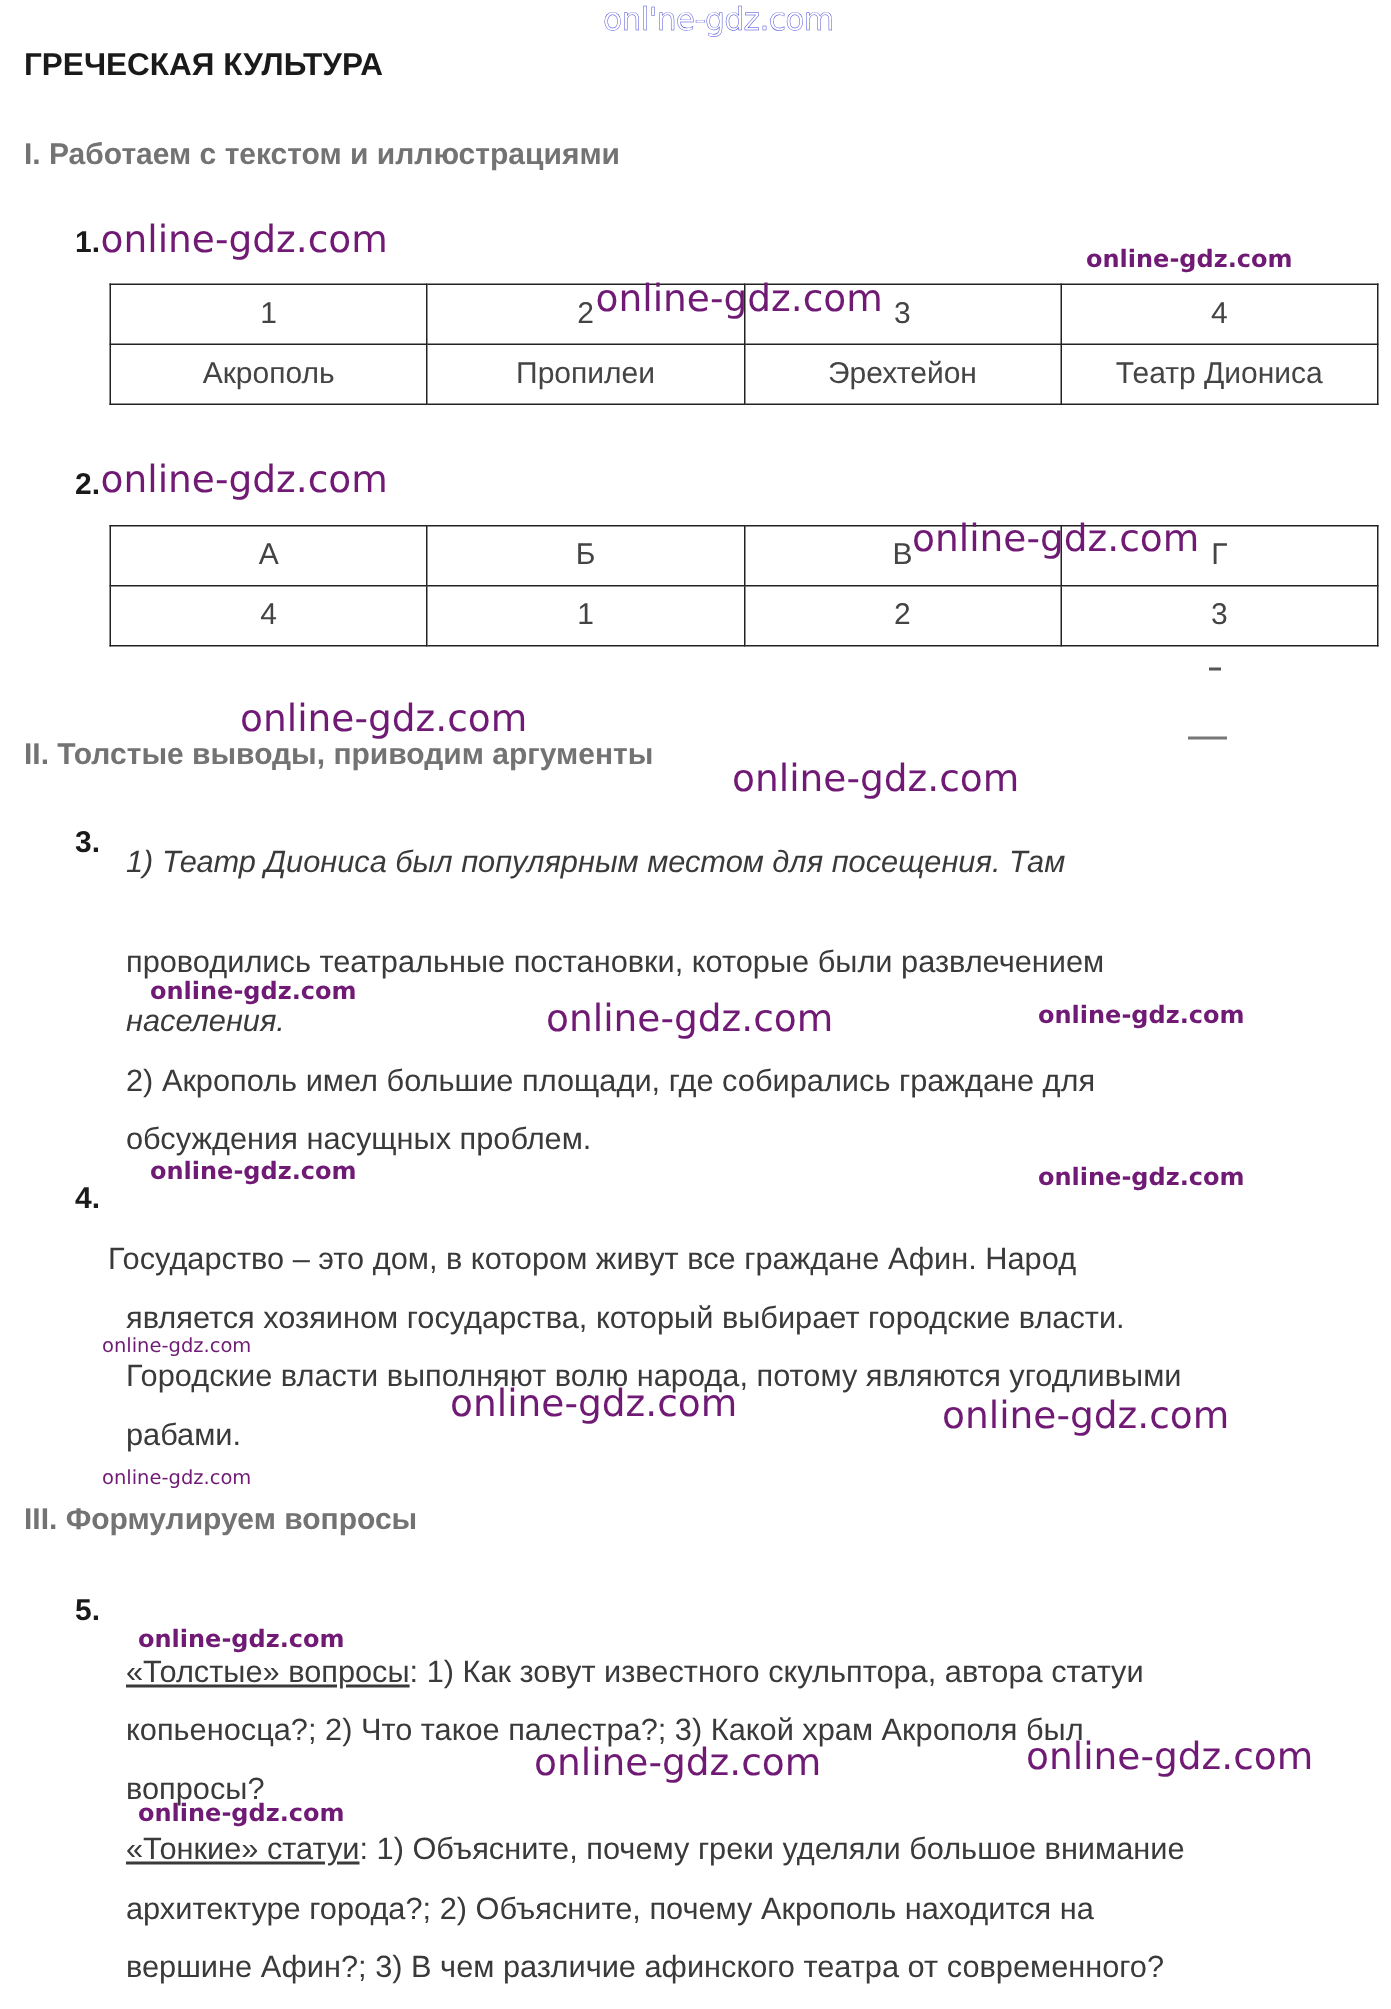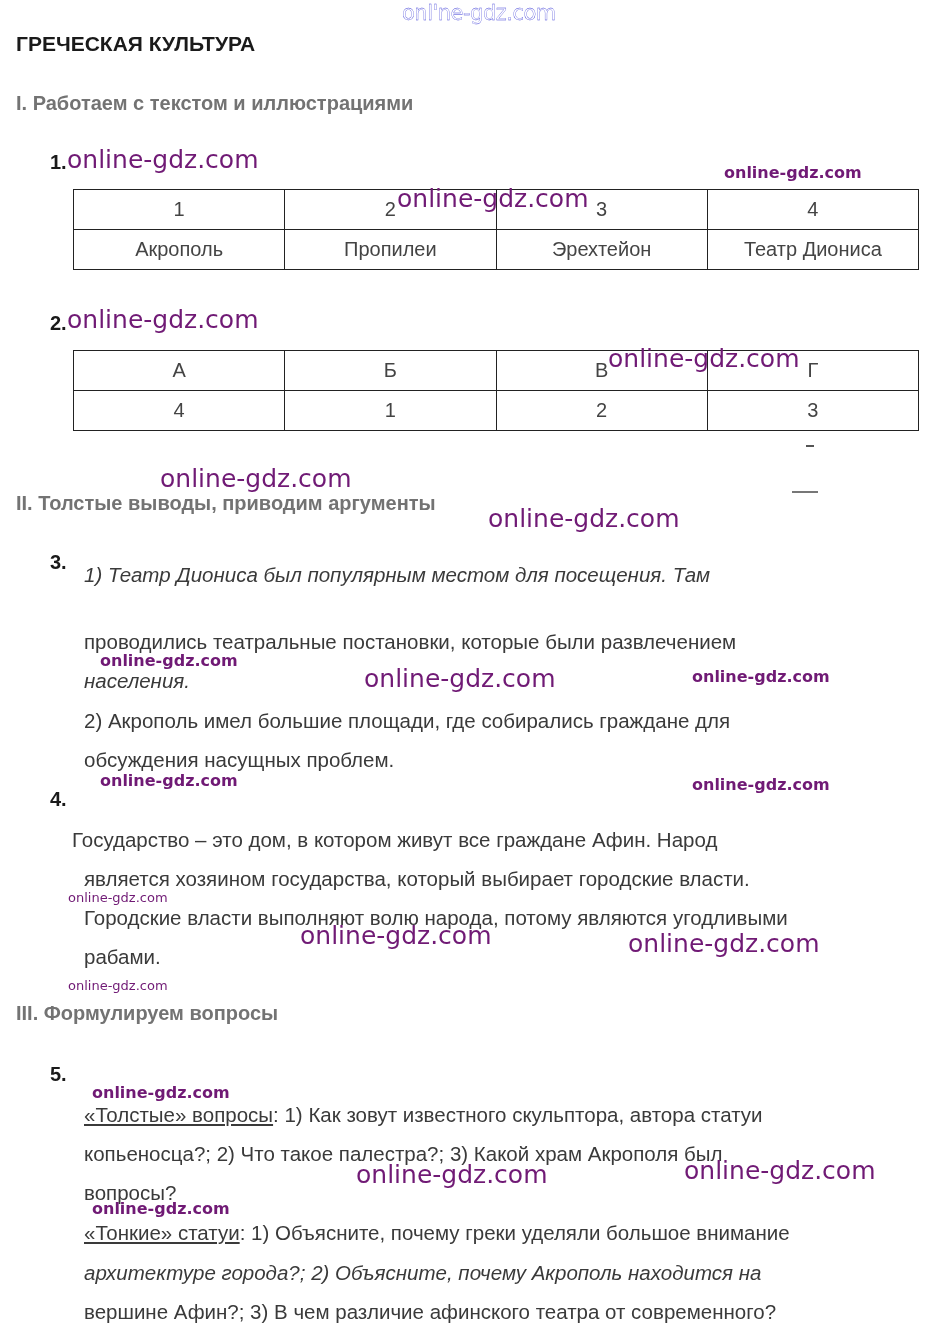--- a/index.html
+++ b/index.html
@@ -118,14 +118,14 @@
 
 <div class="abs num" style="left:50px; top:1063px;">5.</div>
 <div class="abs wm wm-sm" style="left:92px; top:1083px;">online-gdz.com</div>
 <div class="abs body-text" style="left:84px; top:1095px;"><span class="u">«Толстые» вопросы</span><span>: 1) Как зовут известного скульптора, автора статуи</span></div>
 <div class="abs body-text" style="left:84px; top:1134px;">копьеносца?; 2) Что такое палестра?; 3) Какой храм Акрополя был</div>
 <div class="abs wm wm-lg" style="left:356px; top:1160px;">online-gdz.com</div>
 <div class="abs wm wm-lg" style="left:684px; top:1156px;">online-gdz.com</div>
 <div class="abs body-text" style="left:84px; top:1173px;">вопросы?</div>
 <div class="abs wm wm-sm" style="left:92px; top:1199px;">online-gdz.com</div>
 <div class="abs body-text" style="left:84px; top:1213px;"><span class="u">«Тонкие» статуи</span><span>: 1) Объясните, почему греки уделяли большое внимание</span></div>
-<div class="abs body-text" style="left:84px; top:1253px;font-style:italic;">архитектуре города?; 2) Объясните, почему Акрополь находится на</div>
+<div class="abs body-text" style="left:84px; top:1253px;">архитектуре города?; 2) Объясните, почему Акрополь находится на</div>
 <div class="abs body-text" style="left:84px; top:1292px;">вершине Афин?; 3) В чем различие афинского театра от современного?</div>
 
 </body></html>

